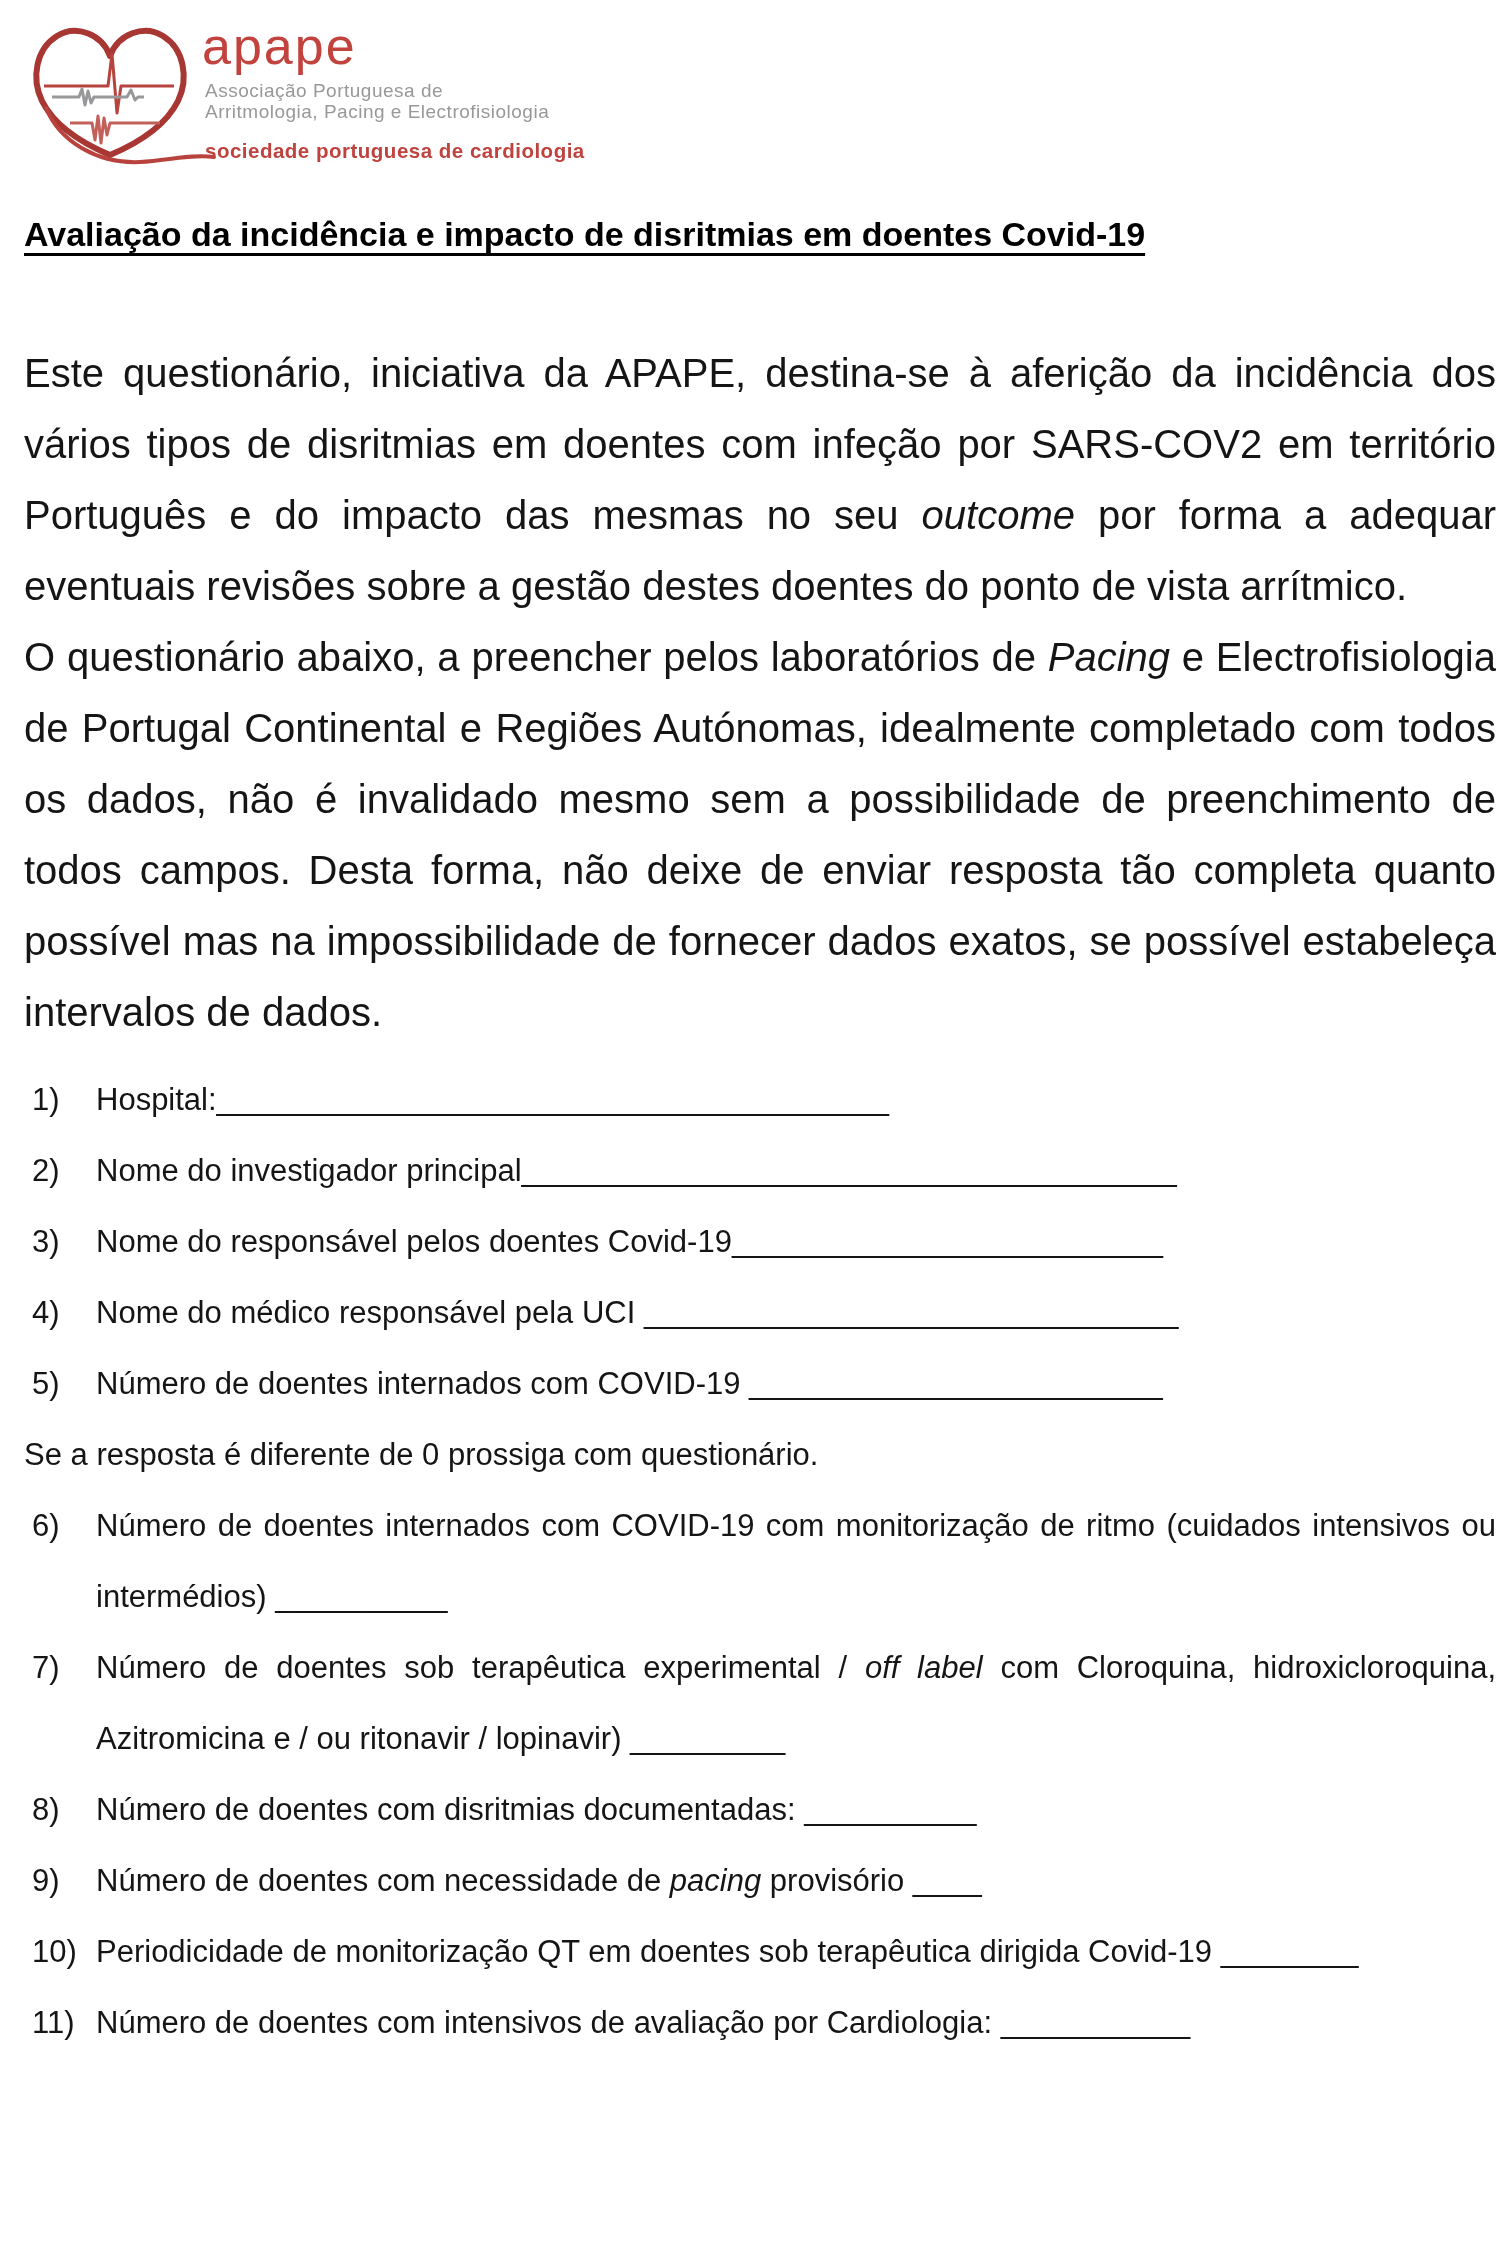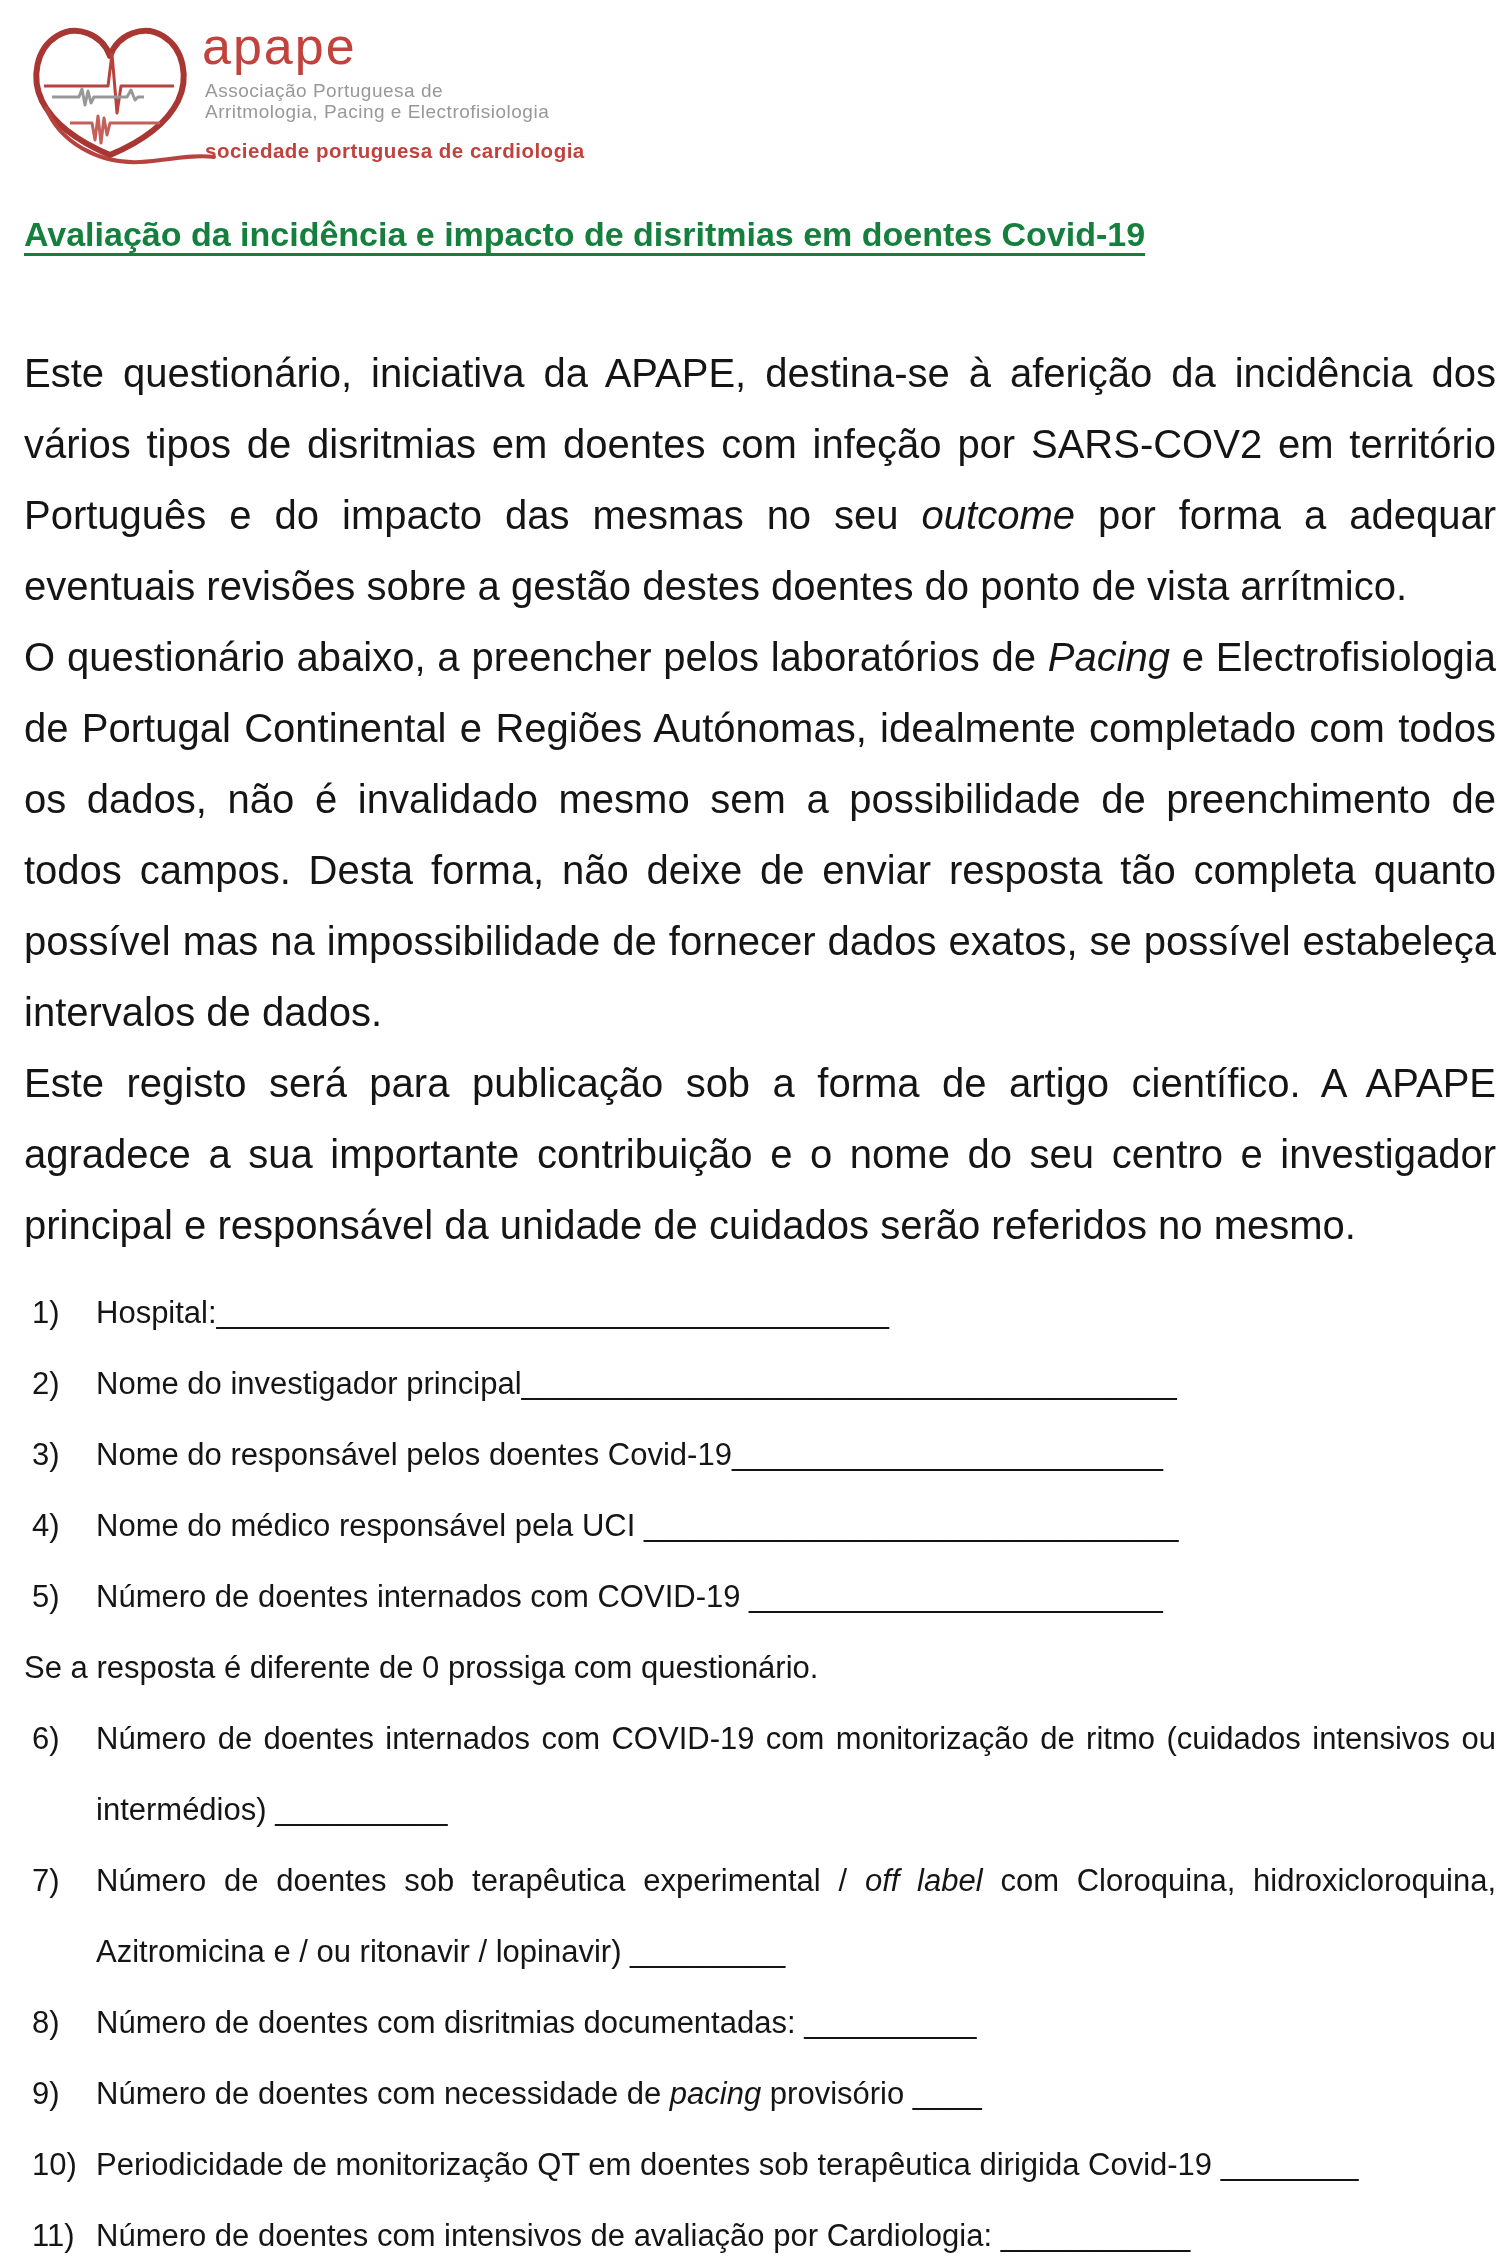--- a/index.html
+++ b/index.html
@@ -32,21 +32,21 @@
     color: #bf423e; letter-spacing: .5px;
   }
 
   
   .doc-title {
     margin: 40px 0 82px 0;
     font-size: 34px; line-height: 44px; font-weight: bold;
     text-decoration: underline;
     text-decoration-thickness: 3px;
     text-underline-offset: 7px;
-    color: #15803d;
+    color: #000000;
   }
   .para {
     margin: 0;
     font-size: 40px; line-height: 71px;
     text-align: justify;
     color: #151515;
   }
   .questions { margin-top: 16px; }
   .item {
     position: relative;
@@ -84,21 +84,20 @@
     <div class="logo-sub1">Associação Portuguesa de</div>
     <div class="logo-sub2">Arritmologia, Pacing e Electrofisiologia</div>
     <div class="logo-sub3">sociedade portuguesa de cardiologia</div>
   </div>
 
   <h1 class="doc-title">Avaliação da incidência e impacto de disritmias em doentes Covid-19</h1>
 
   <div>
       <p class="para"><span>Este questionário, iniciativa da APAPE, destina-se à aferição da incidência dos vários tipos de disritmias em doentes com infeção por SARS-COV2 em território Português e do impacto das mesmas no seu </span><span class="italic">outcome</span><span> por forma a adequar eventuais revisões sobre a gestão destes doentes do ponto de vista arrítmico.</span></p>
       <p class="para"><span>O questionário abaixo, a preencher pelos laboratórios de </span><span class="italic">Pacing</span><span> e Electrofisiologia de Portugal Continental e Regiões Autónomas, idealmente completado com todos os dados, não é invalidado mesmo sem a possibilidade de preenchimento de todos campos. Desta forma, não deixe de enviar resposta tão completa quanto possível mas na impossibilidade de fornecer dados exatos, se possível estabeleça intervalos de dados.</span></p>
-      <p class="para"><span>Este registo será para publicação sob a forma de artigo científico. A APAPE agradece a sua importante contribuição e o nome do seu centro e investigador principal e responsável da unidade de cuidados serão referidos no mesmo.</span></p>
     </div>
 
   <div class="questions">
       <div class="item"><span class="num">1)</span><span><span>Hospital:_______________________________________</span></span></div>
       <div class="item"><span class="num">2)</span><span><span>Nome do investigador principal______________________________________</span></span></div>
       <div class="item"><span class="num">3)</span><span><span>Nome do responsável pelos doentes Covid-19_________________________</span></span></div>
       <div class="item"><span class="num">4)</span><span><span>Nome do médico responsável pela UCI _______________________________</span></span></div>
       <div class="item"><span class="num">5)</span><span><span>Número de doentes internados com COVID-19 ________________________</span></span></div>
       <p class="note">Se a resposta é diferente de 0 prossiga com questionário.</p>
       <div class="item"><span class="num">6)</span><span><span>Número de doentes internados com COVID-19 com monitorização de ritmo (cuidados intensivos ou intermédios) __________</span></span></div>

